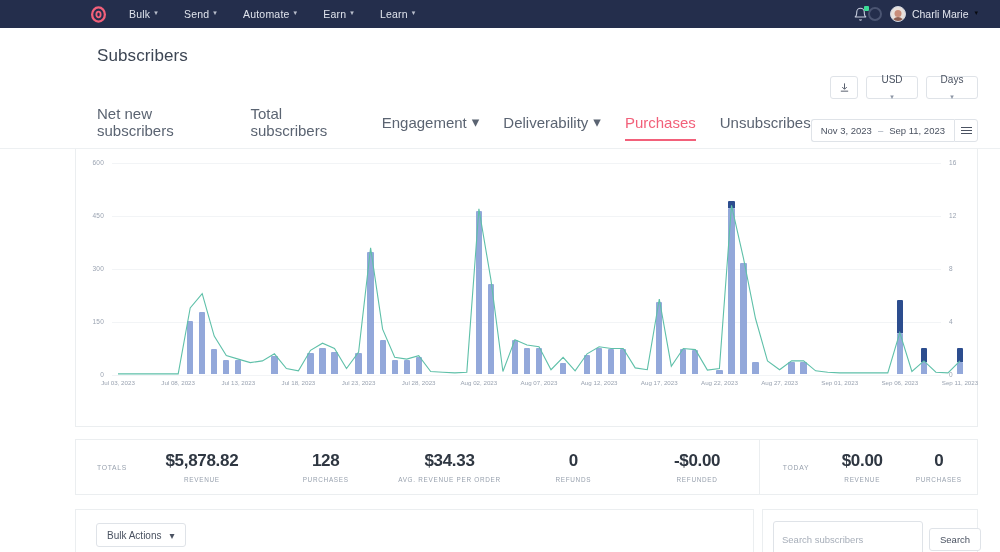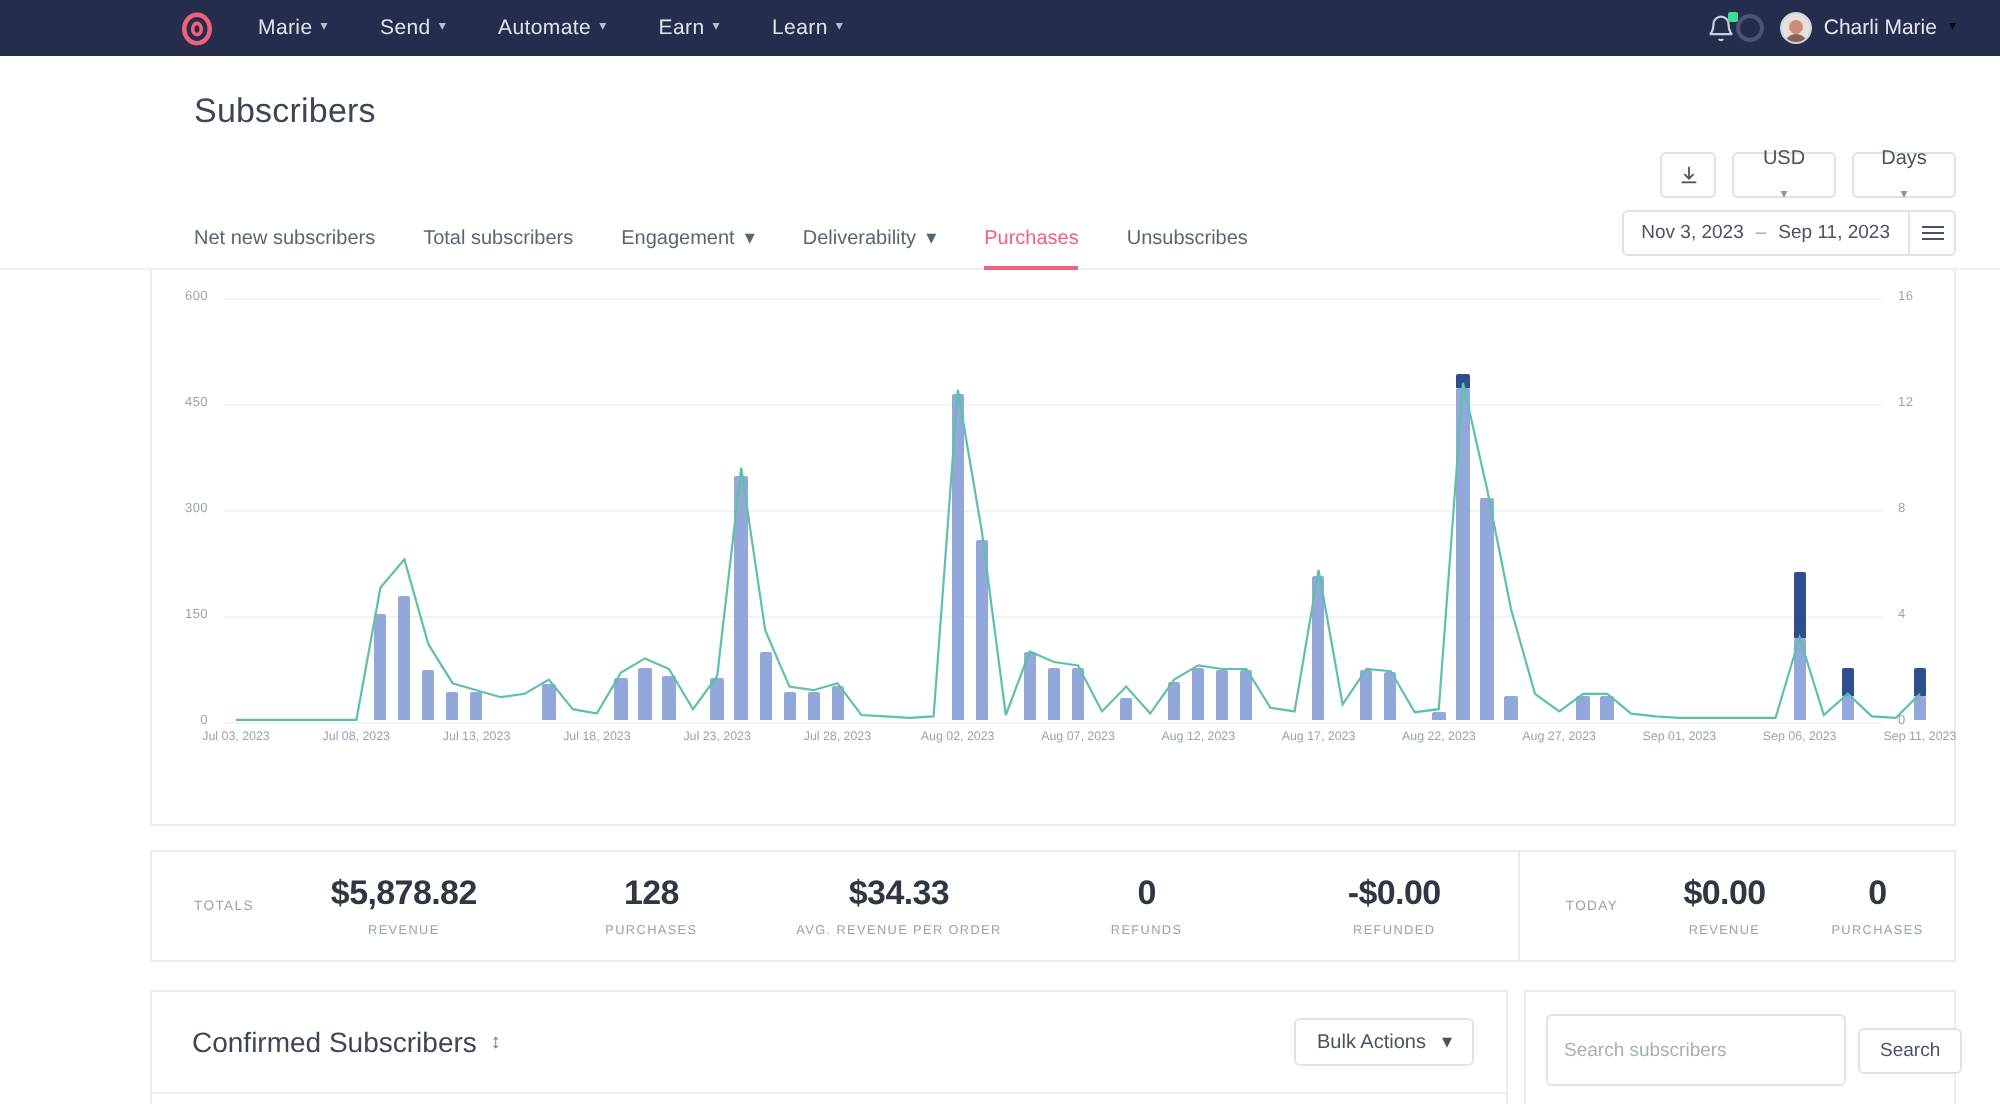--- a/index.html
+++ b/index.html
@@ -81,21 +81,21 @@
   }
   .btn-sel .caret2 { font-size: 7px; color:#8d96a5; }
 
   .tabs-row {
     display: flex; align-items: flex-end; justify-content: space-between;
     padding: 6px 22px 0 97px; background:#fff;
     border-bottom: 1px solid #edf0f2;
   }
   .tabs { display: flex; align-items: center; gap: 24px; }
   .tab {
-    font-size: 10px; color: #5b6472; padding-bottom: 9px; cursor: pointer;
+    font-size: 15px; color: #5b6472; padding-bottom: 9px; cursor: pointer;
     display:flex; align-items:center; gap:5px; position: relative;
   }
   .tab.active { color: #f2607a; }
   .tab.active::after {
     content:""; position:absolute; left:0; right:0; bottom:-1px; height:2px;
     background:#f2607a;
   }
   .daterange-wrap { display:flex; align-items:center; gap:0; padding-bottom: 6px;}
   .daterange {
     height: 23px; border: 1px solid #dfe3e8; border-right:none;
@@ -202,21 +202,21 @@
 
 <div class="topnav">
   <div class="logo-wrap">
     <svg class="logo" viewBox="0 0 24 24">
       <ellipse cx="12" cy="12" rx="9" ry="10" fill="none" stroke="#f2607a" stroke-width="3.2"></ellipse>
       <ellipse cx="12" cy="12" rx="3" ry="4" fill="none" stroke="#f2607a" stroke-width="2.6"></ellipse>
     </svg>
   </div>
   <div class="nav-links">
     <div class="nav-link">
-      <span>Marie</span>
+      <span>Bulk</span>
       <span class="caret">▾</span>
     </div>
     <div class="nav-link">
       <span>Send</span>
       <span class="caret">▾</span>
     </div>
     <div class="nav-link">
       <span>Automate</span>
       <span class="caret">▾</span>
     </div>
@@ -425,24 +425,20 @@
       <div class="stat">
         <div class="stat-val">0</div>
         <div class="stat-cap">PURCHASES</div>
       </div>
     </div>
   </div>
 
   <div class="bottom-wrap">
     <div class="subs-card">
       <div class="subs-head">
-        <div class="subs-title">
-          <span>Confirmed Subscribers</span>
-          <span class="sortglyph">↕</span>
-        </div>
         <div class="bulk-btn">
           <span>Bulk Actions</span>
           <span class="caret2">▾</span>
         </div>
       </div>
       <div class="tbl-head">
         
         
         
         

